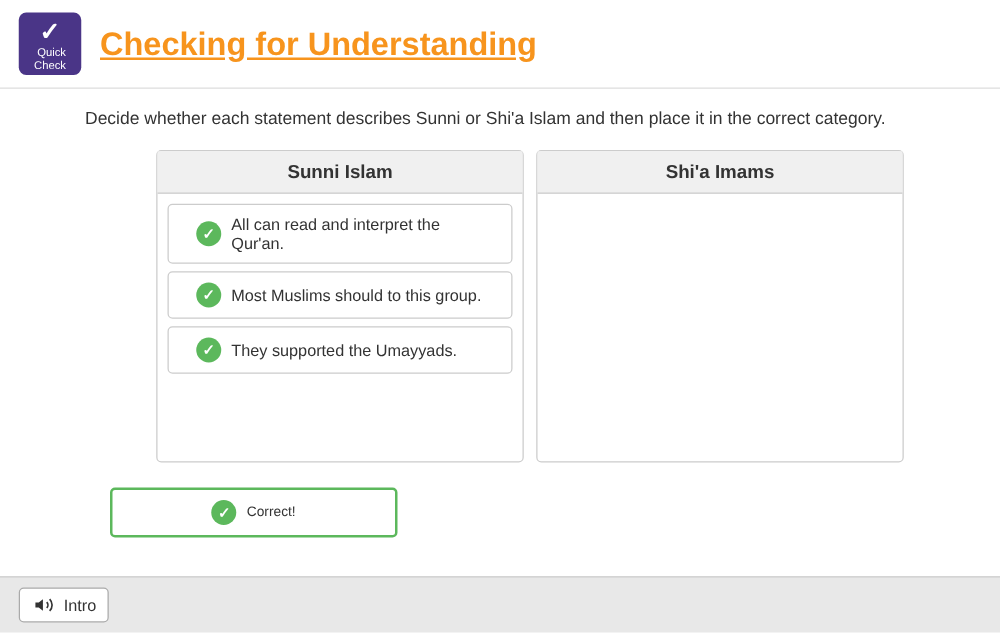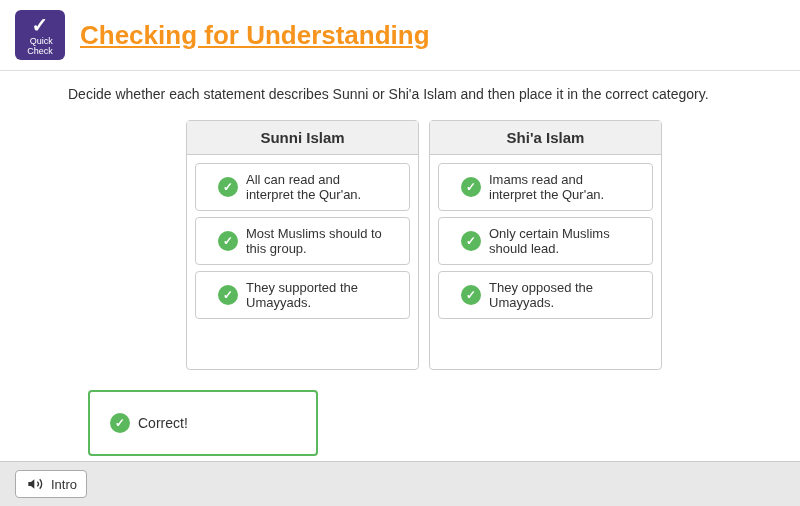--- a/index.html
+++ b/index.html
@@ -62,21 +62,21 @@
 
     
     .categories {
       display: flex;
       gap: 10px;
       justify-content: center;
       margin-bottom: 20px;
     }
 
     .category-box {
-      width: 233px;
+      width: 294px;
       border: 1px solid #ccc;
       border-radius: 4px;
       min-height: 250px;
     }
 
     .category-header {
       background: #f0f0f0;
       border-bottom: 1px solid #ccc;
       padding: 8px 12px;
       text-align: center;
@@ -124,27 +124,28 @@
       color: #333;
     }
 
     
     .correct-btn {
       display: flex;
       align-items: center;
       gap: 8px;
       border: 2px solid #5cb85c;
       border-radius: 4px;
-      padding: 21px 20px;
+      padding: 8px 20px;
       background: #fff;
       cursor: pointer;
-      font-size: 14px;
+      font-size: 11px;
       color: #333;
       width: 230px;
       margin-left: 20px;
+      justify-content: center;
     }
     .correct-check {
       width: 20px;
       height: 20px;
       border-radius: 50%;
       background: #5cb85c;
       display: flex;
       align-items: center;
       justify-content: center;
       flex-shrink: 0;
@@ -216,35 +217,21 @@
           <span class="item-text">Most Muslims should to this group.</span>
         </div>
         <div class="category-item">
           <div class="check-icon"></div>
           <span class="item-text">They supported the Umayyads.</span>
         </div>
       </div>
     </div>
 
     <div class="category-box">
-      <div class="category-header">Shi'a Islam</div>
-      <div class="category-items">
-        <div class="category-item">
-          <div class="check-icon"></div>
-          <span class="item-text">Imams read and interpret the Qur'an.</span>
-        </div>
-        <div class="category-item">
-          <div class="check-icon"></div>
-          <span class="item-text">Only certain Muslims should lead.</span>
-        </div>
-        <div class="category-item">
-          <div class="check-icon"></div>
-          <span class="item-text">They opposed the Umayyads.</span>
-        </div>
-      </div>
+      <div class="category-header">Shi'a Imams</div>
     </div>
   </div>
 
   <button class="correct-btn">
     <div class="correct-check"></div>
     <span>Correct!</span>
   </button>
 </div>
 
 <div class="footer">

